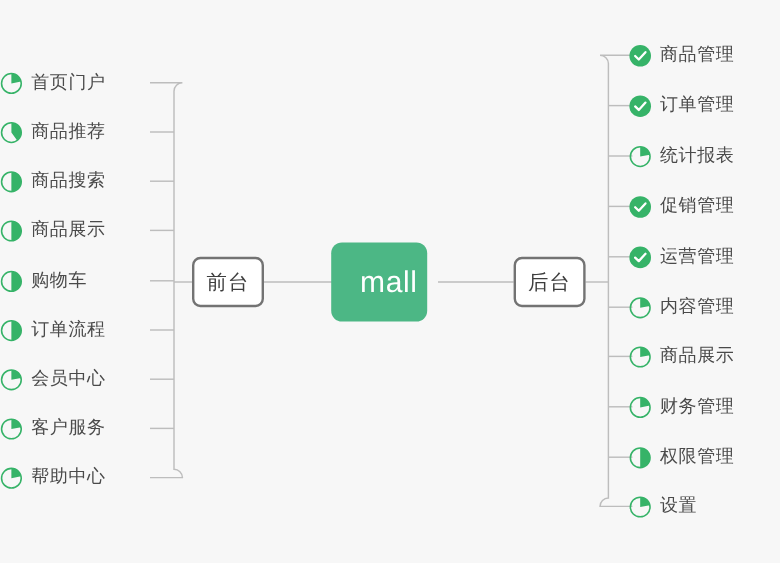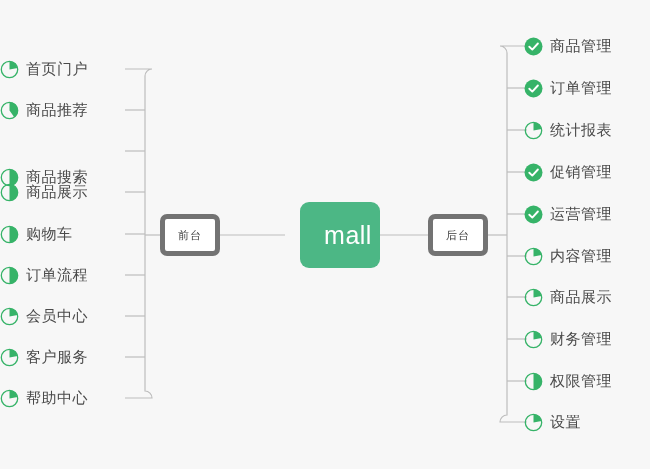--- a/index.html
+++ b/index.html
@@ -43,23 +43,23 @@
 
   
   .node{
     position:absolute;
     display:flex;align-items:center;justify-content:center;
     box-sizing:border-box;
   }
   .node-sub{
     width:60px;height:42px;
     background:#ffffff;
-    border:5px solid #737373;
+    border:2px solid #737373;
     border-radius:7px;
-    font-size:11px;
+    font-size:17px;
     color:#3d3d3d;
     letter-spacing:1px;
   }
   .node-root{
     width:80px;height:66px;
     background:#4cb785;
     border-radius:9px;
     color:#ffffff;
     font-size:25px;
     letter-spacing:.5px;
@@ -106,21 +106,21 @@
       </div>
       <div class="leaf left" style="top: 97px; left: 0px; width: 130px; padding-right: 0px;">
         <span class="ico">
           <svg viewBox="0 0 19 19">
     <circle cx="9.5" cy="9.5" r="8.2" fill="none" stroke="#36b368" stroke-width="1.3"></circle>
     <path d="M 9.5 9.5 L 9.5 1.3000000000000007 A 8.2 8.2 0 0 1 14.31983906879828 16.133939353874567 Z" fill="#36b368"></path>
           </svg>
         </span>
         <span class="leaf-label">商品推荐</span>
       </div>
-      <div class="leaf left" style="top: 138px; left: 0px; width: 130px; padding-right: 0px; margin-top: 26px;">
+      <div class="leaf left" style="top: 138px; left: 0px; width: 130px; padding-right: 0px;">
         <span class="ico">
           <svg viewBox="0 0 19 19">
     <circle cx="9.5" cy="9.5" r="8.2" fill="none" stroke="#36b368" stroke-width="1.3"></circle>
     <path d="M 9.5 9.5 L 9.5 1.3000000000000007 A 8.2 8.2 0 0 1 9.500000000000002 17.7 Z" fill="#36b368"></path>
           </svg>
         </span>
         <span class="leaf-label">商品搜索</span>
       </div>
       <div class="leaf left" style="top: 179px; left: 0px; width: 130px; padding-right: 0px;">
         <span class="ico">
@@ -265,17 +265,17 @@
     <circle cx="9.5" cy="9.5" r="8.2" fill="none" stroke="#36b368" stroke-width="1.3"></circle>
     <path d="M 9.5 9.5 L 9.5 1.3000000000000007 A 8.2 8.2 0 0 1 17.554755455975247 7.9634732203970575 Z" fill="#36b368"></path>
           </svg>
         </span>
         <span class="leaf-label">设置</span>
       </div>
     </div>
 
   <div class="node node-sub" id="node-left" style="left: 160px; top: 214px;">前台</div>
 
-  <div class="node node-root" id="node-root" style="left: 300px; top: 202px; padding-left: 16px;">mall</div>
+  <div class="node node-root" id="node-root" style="left: 276px; top: 202px; padding-left: 16px;">mall</div>
 
   <div class="node node-sub" id="node-right" style="left: 428px; top: 214px;">后台</div>
 
 </div>
 
 </body></html>

